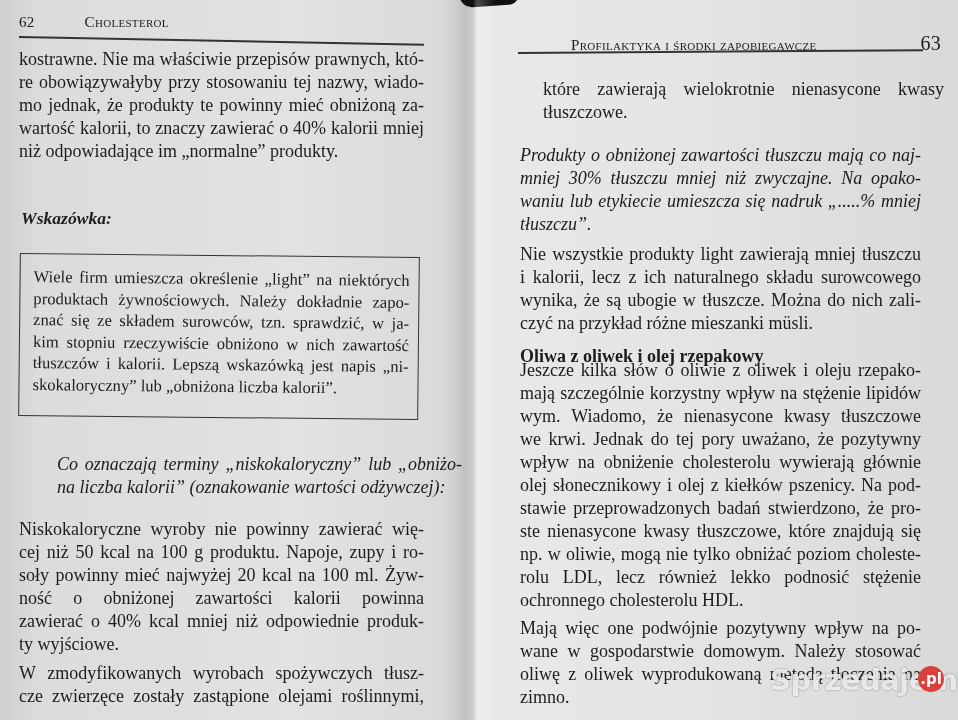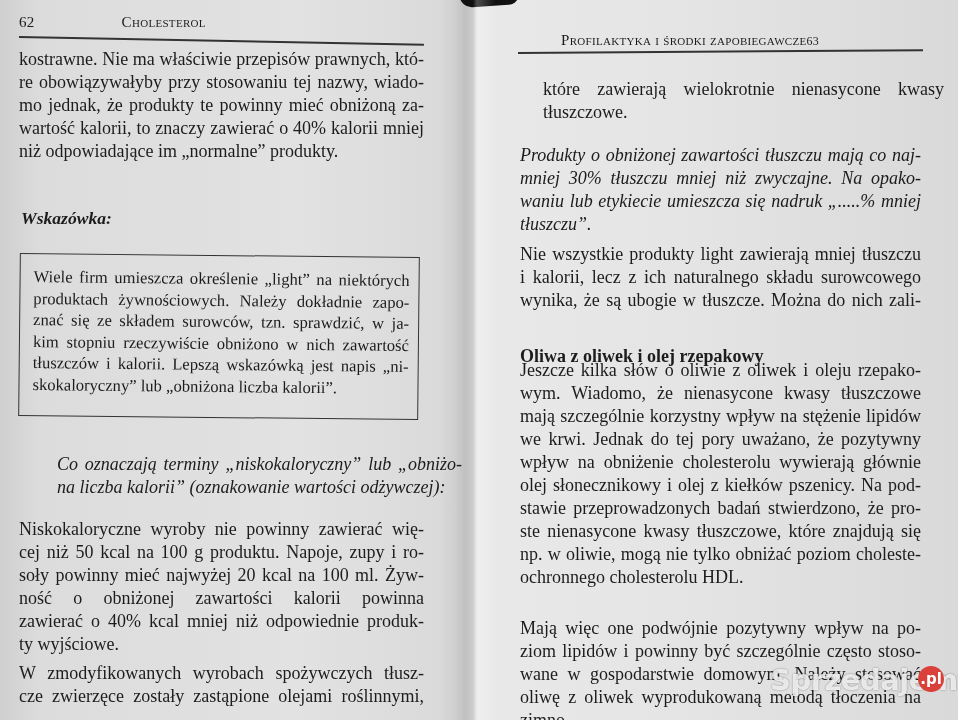--- a/index.html
+++ b/index.html
@@ -27,24 +27,24 @@
     .page { position: absolute; top: 0; height: 720px; }
     .page-left { left: 0; width: 470px; }
     .page-right { left: 478px; width: 480px; }
 
     .running-head {
       position: absolute; top: 14px;
       font-size: 15px; letter-spacing: 0.3px;
       display: flex; align-items: baseline;
     }
     .running-head .title { font-variant: small-caps; }
-    .page-left .running-head { left: 19px; gap: 37px; }
+    .page-left .running-head { left: 19px; }
     .page-left .running-head .num { margin-right: 50px; font-size: 15px; }
-    .page-right .running-head { left: 83px; width: 370px; }
-    .page-right .running-head .num { font-size: 12px; }
+    .page-right .running-head { left: 93px; width: 370px; justify-content: space-between; }
+    .page-right .running-head .num { font-size: 20px; }
 
     .rule { position: absolute; height: 1.5px; background: #333; }
     .page-left .rule { left: 19px; top: 36px; width: 405px; transform: rotate(1.1deg); transform-origin: left; }
     .page-right .rule { left: 40px; top: 52px; width: 405px; transform: rotate(-0.4deg); transform-origin: left; }
 
     .para {
       position: absolute; font-size: 18px; line-height: 23px;
       text-align: justify;
     }
     .para .line { display: block; white-space: nowrap; text-align-last: justify; text-align: justify; }
@@ -152,42 +152,43 @@
       <span class="line">Produkty o obniżonej zawartości tłuszczu mają co naj-</span>
       <span class="line">mniej 30% tłuszczu mniej niż zwyczajne. Na opako-</span>
       <span class="line">waniu lub etykiecie umieszcza się nadruk „.....% mniej</span>
       <span class="line last">tłuszczu”.</span>
     </div>
 
     <div class="para" style="top:243px;">
       <span class="line">Nie wszystkie produkty light zawierają mniej tłuszczu</span>
       <span class="line">i kalorii, lecz z ich naturalnego składu surowcowego</span>
       <span class="line">wynika, że są ubogie w tłuszcze. Można do nich zali-</span>
+      <span class="line last">czyć na przykład różne mieszanki müsli.</span>
     </div>
 
     <div class="para bold" style="top:345px;">
       <span class="line last">Oliwa z oliwek i olej rzepakowy</span>
     </div>
 
     <div class="para" style="top:359px;">
       <span class="line">Jeszcze kilka słów o oliwie z oliwek i oleju rzepako-</span>
+      <span class="line">mają szczególnie korzystny wpływ na stężenie lipidów</span>
       <span class="line">wym. Wiadomo, że nienasycone kwasy tłuszczowe</span>
-      <span class="line">mają szczególnie korzystny wpływ na stężenie lipidów</span>
       <span class="line">we krwi. Jednak do tej pory uważano, że pozytywny</span>
       <span class="line">wpływ na obniżenie cholesterolu wywierają głównie</span>
       <span class="line">olej słonecznikowy i olej z kiełków pszenicy. Na pod-</span>
       <span class="line">stawie przeprowadzonych badań stwierdzono, że pro-</span>
       <span class="line">ste nienasycone kwasy tłuszczowe, które znajdują się</span>
       <span class="line">np. w oliwie, mogą nie tylko obniżać poziom choleste-</span>
+      <span class="line">rolu LDL, lecz również lekko podnosić stężenie</span>
       <span class="line last">ochronnego cholesterolu HDL.</span>
     </div>
 
     <div class="para" style="top:617px;">
       <span class="line">Mają więc one podwójnie pozytywny wpływ na po-</span>
-      <span class="line">ziom lipidów i powinny być szczególnie często stoso-</span>
       <span class="line">wane w gospodarstwie domowym. Należy stosować</span>
       <span class="line">oliwę z oliwek wyprodukowaną metodą tłoczenia na</span>
       <span class="line last">zimno.</span>
     </div>
   </div>
 
   <div class="watermark">Sprzedajemy</div>
   <div class="watermark-badge">.pl</div>
 </div>
 

